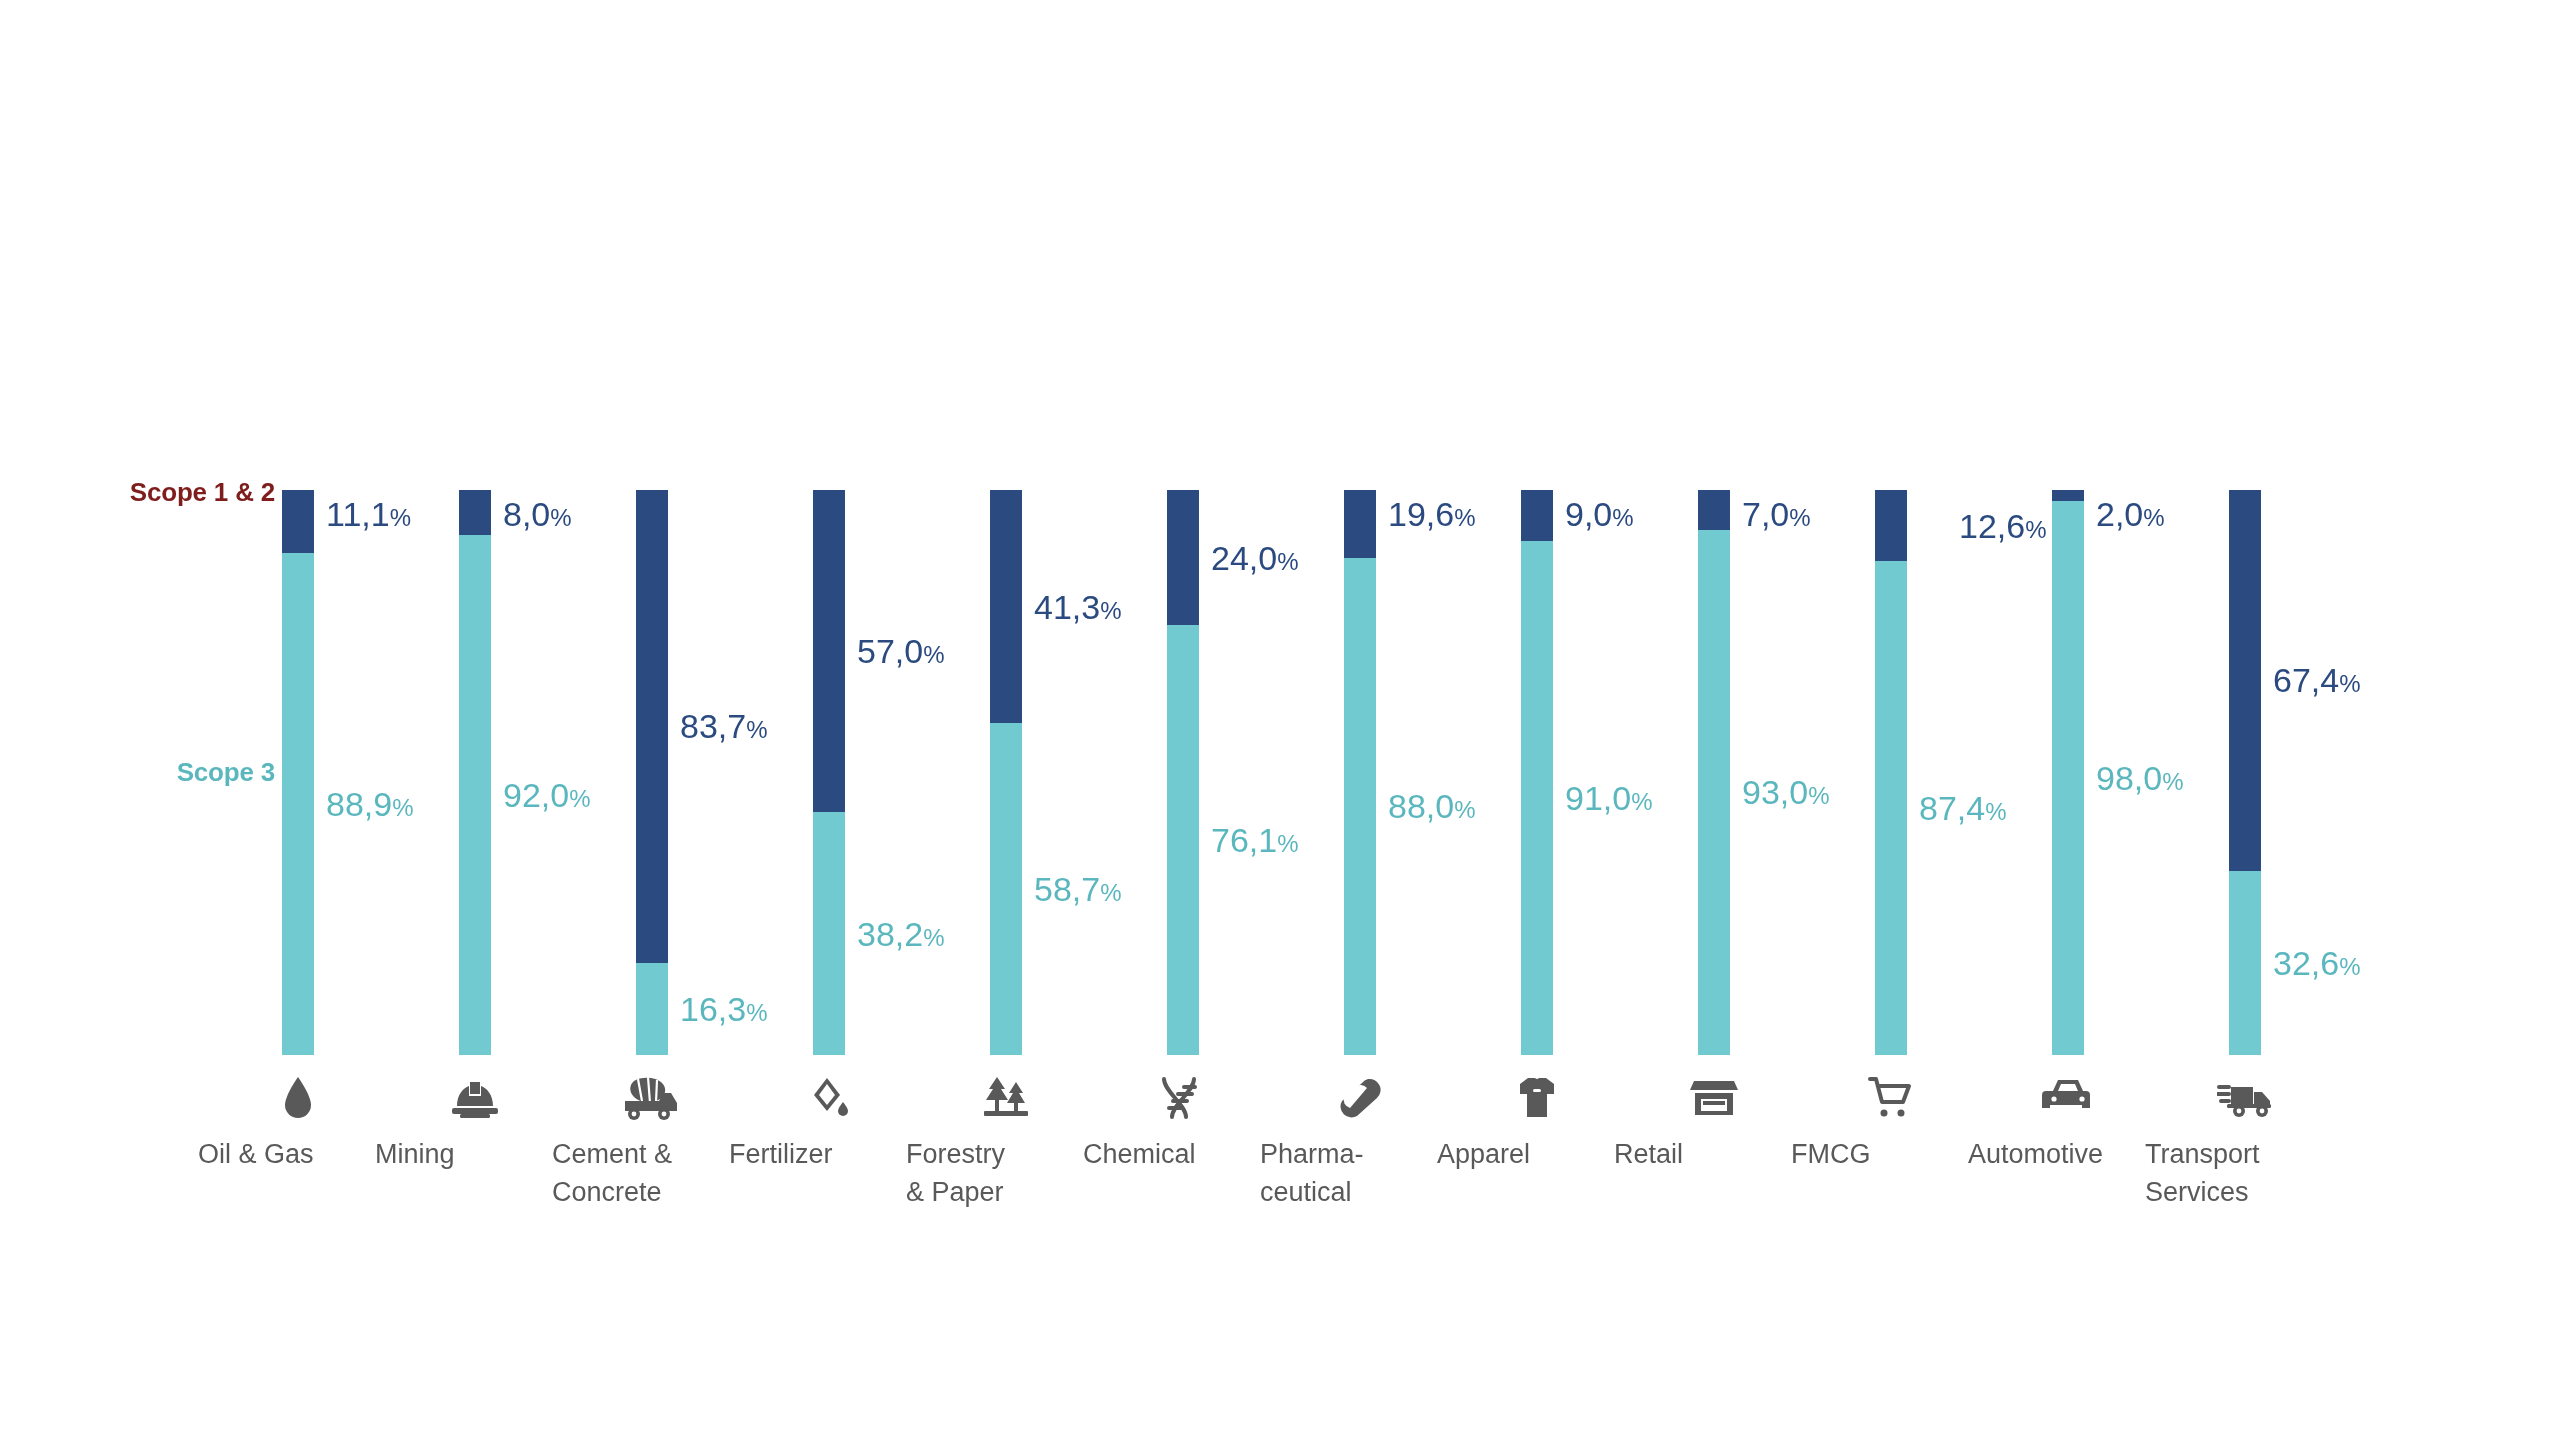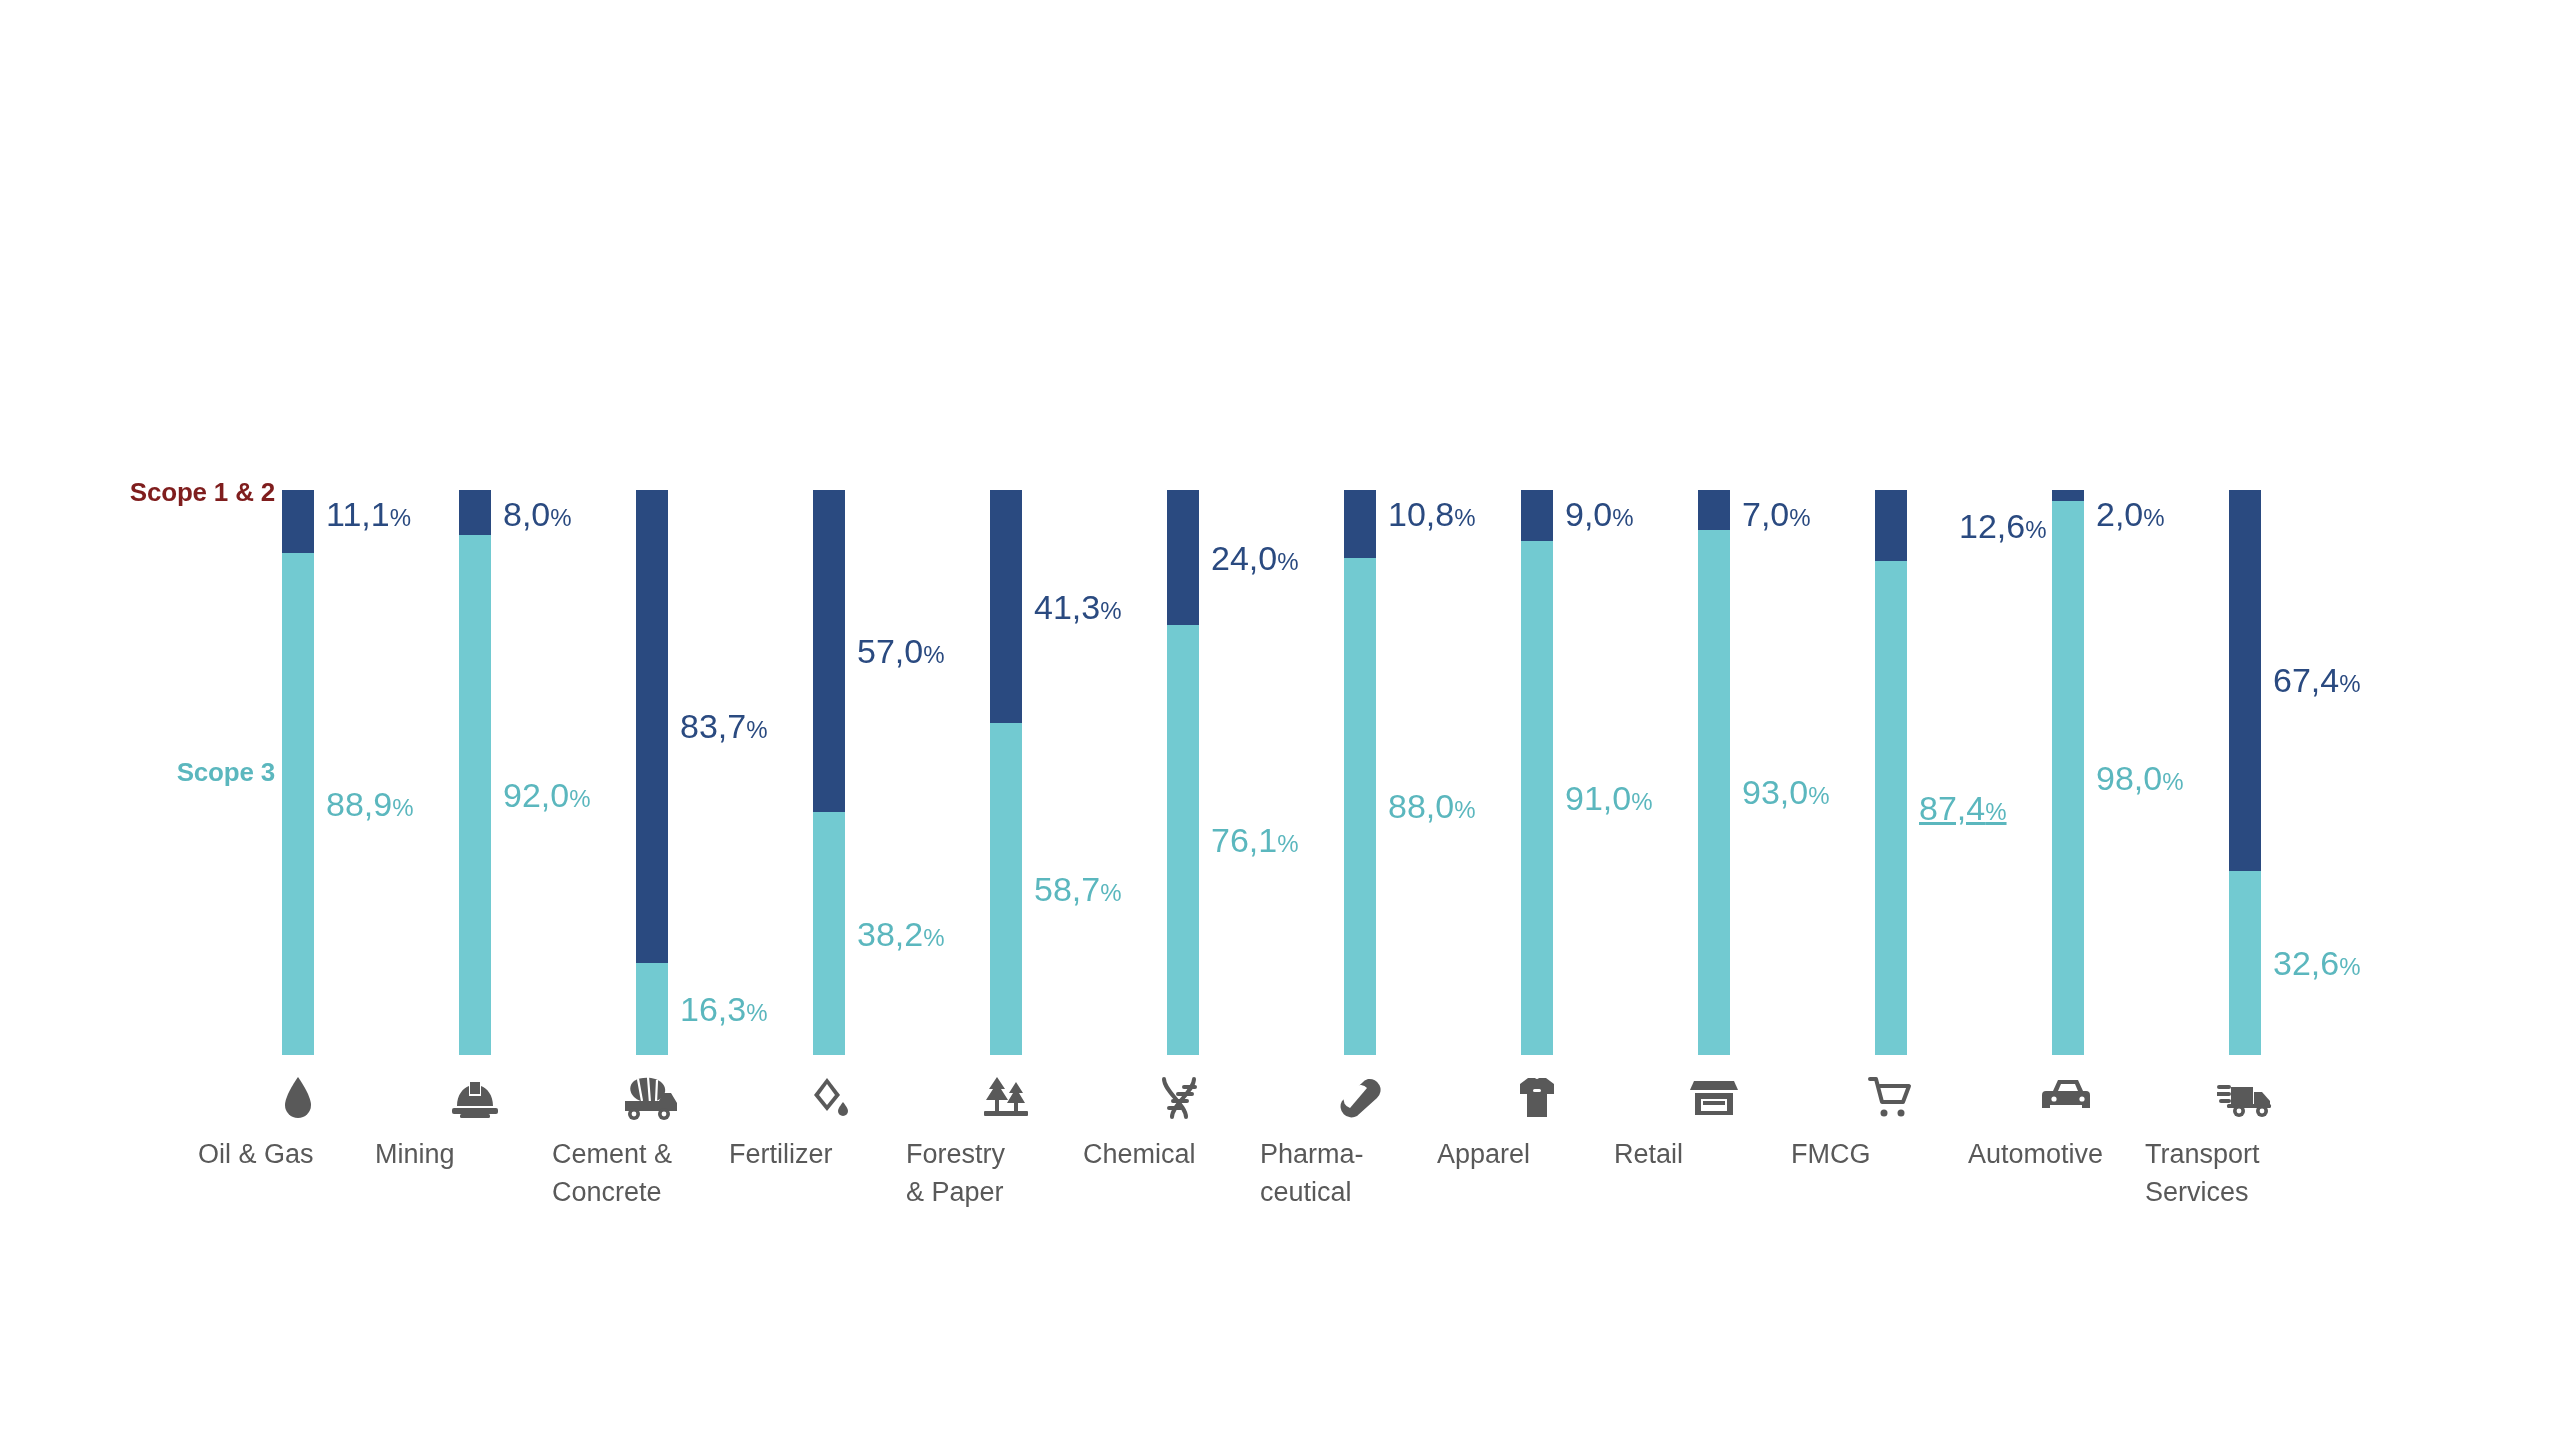--- a/index.html
+++ b/index.html
@@ -230,21 +230,21 @@
             </svg>
           </span>
           <span class="cat-label">Chemical</span>
         </div>
       </div>
       <div class="bar-group" style="left: 1344px;">
         <div class="bar" style="top: 490px; height: 565px;">
           <div class="seg seg-top" style="top: 0px; height: 67.8px; background: rgb(42, 74, 128);"></div>
           <div class="seg seg-bottom" style="top: 67.8px; height: 497.2px; background: rgb(114, 202, 209);"></div>
         </div>
-        <div class="val top" style="top: 497px;"><span>10,8</span><span class="pct">%</span></div>
+        <div class="val top" style="top: 497px;"><span>19,6</span><span class="pct">%</span></div>
         <div class="val bot" style="top: 789.4px;"><span>88,0</span><span class="pct">%</span></div>
         <div class="cat">
           <span class="cat-icon">
             <svg width="44" height="46" viewBox="0 0 44 46" fill="currentColor">
               <path d="M30 4 a11 11 0 0 1 9 19 L19 41 a11 11 0 0 1 -15 -15 L24 8 a11 11 0 0 1 6 -4 Z"></path>
               <path d="M12 33 L29 13 a8.5 8.5 0 0 0 -12 -1 L6 22 a8.5 8.5 0 0 0 6 11 Z" fill="#ffffff"></path>
             </svg>
           </span>
           <span class="cat-label">Pharma-
 ceutical</span>
@@ -285,21 +285,21 @@
           </span>
           <span class="cat-label">Retail</span>
         </div>
       </div>
       <div class="bar-group" style="left: 1875px;">
         <div class="bar" style="top: 490px; height: 565px;">
           <div class="seg seg-top" style="top: 0px; height: 71.19px; background: rgb(42, 74, 128);"></div>
           <div class="seg seg-bottom" style="top: 71.19px; height: 493.81px; background: rgb(114, 202, 209);"></div>
         </div>
         <div class="val top" style="top: 508.595px; margin-left: 40px;"><span>12,6</span><span class="pct">%</span></div>
-        <div class="val bot" style="top: 791.095px; text-decoration: underline;"><span>87,4</span><span class="pct">%</span></div>
+        <div class="val bot" style="top: 791.095px;"><span>87,4</span><span class="pct">%</span></div>
         <div class="cat">
           <span class="cat-icon">
             <svg width="48" height="46" viewBox="0 0 48 46" fill="none" stroke="currentColor" stroke-width="4" stroke-linecap="round" stroke-linejoin="round">
               <path d="M3 4 h6 l6 23 h21 l6 -16 H13"></path>
               <circle cx="17" cy="38" r="3.5" fill="currentColor" stroke="none"></circle>
               <circle cx="34" cy="38" r="3.5" fill="currentColor" stroke="none"></circle>
             </svg>
           </span>
           <span class="cat-label">FMCG</span>
         </div>

